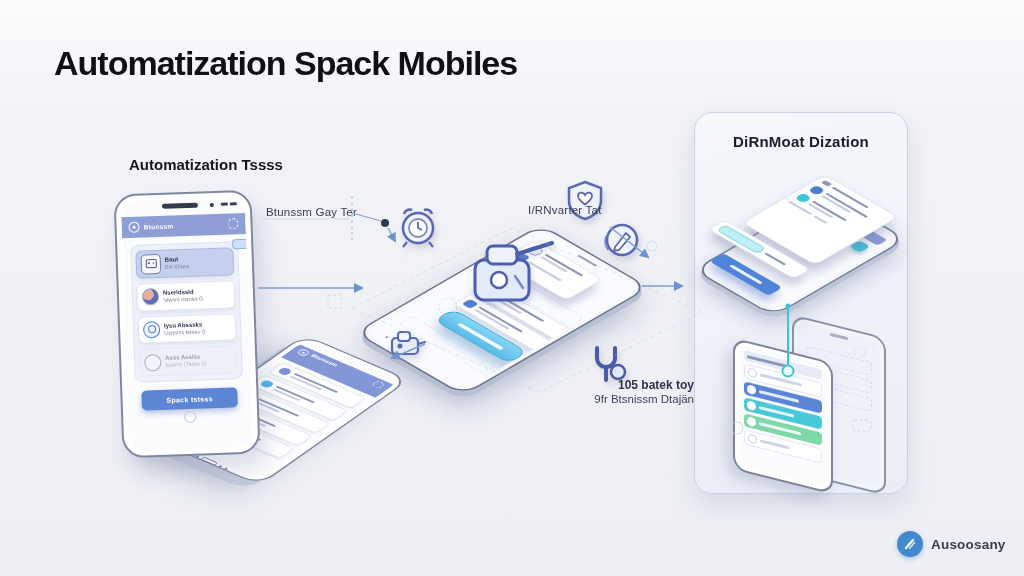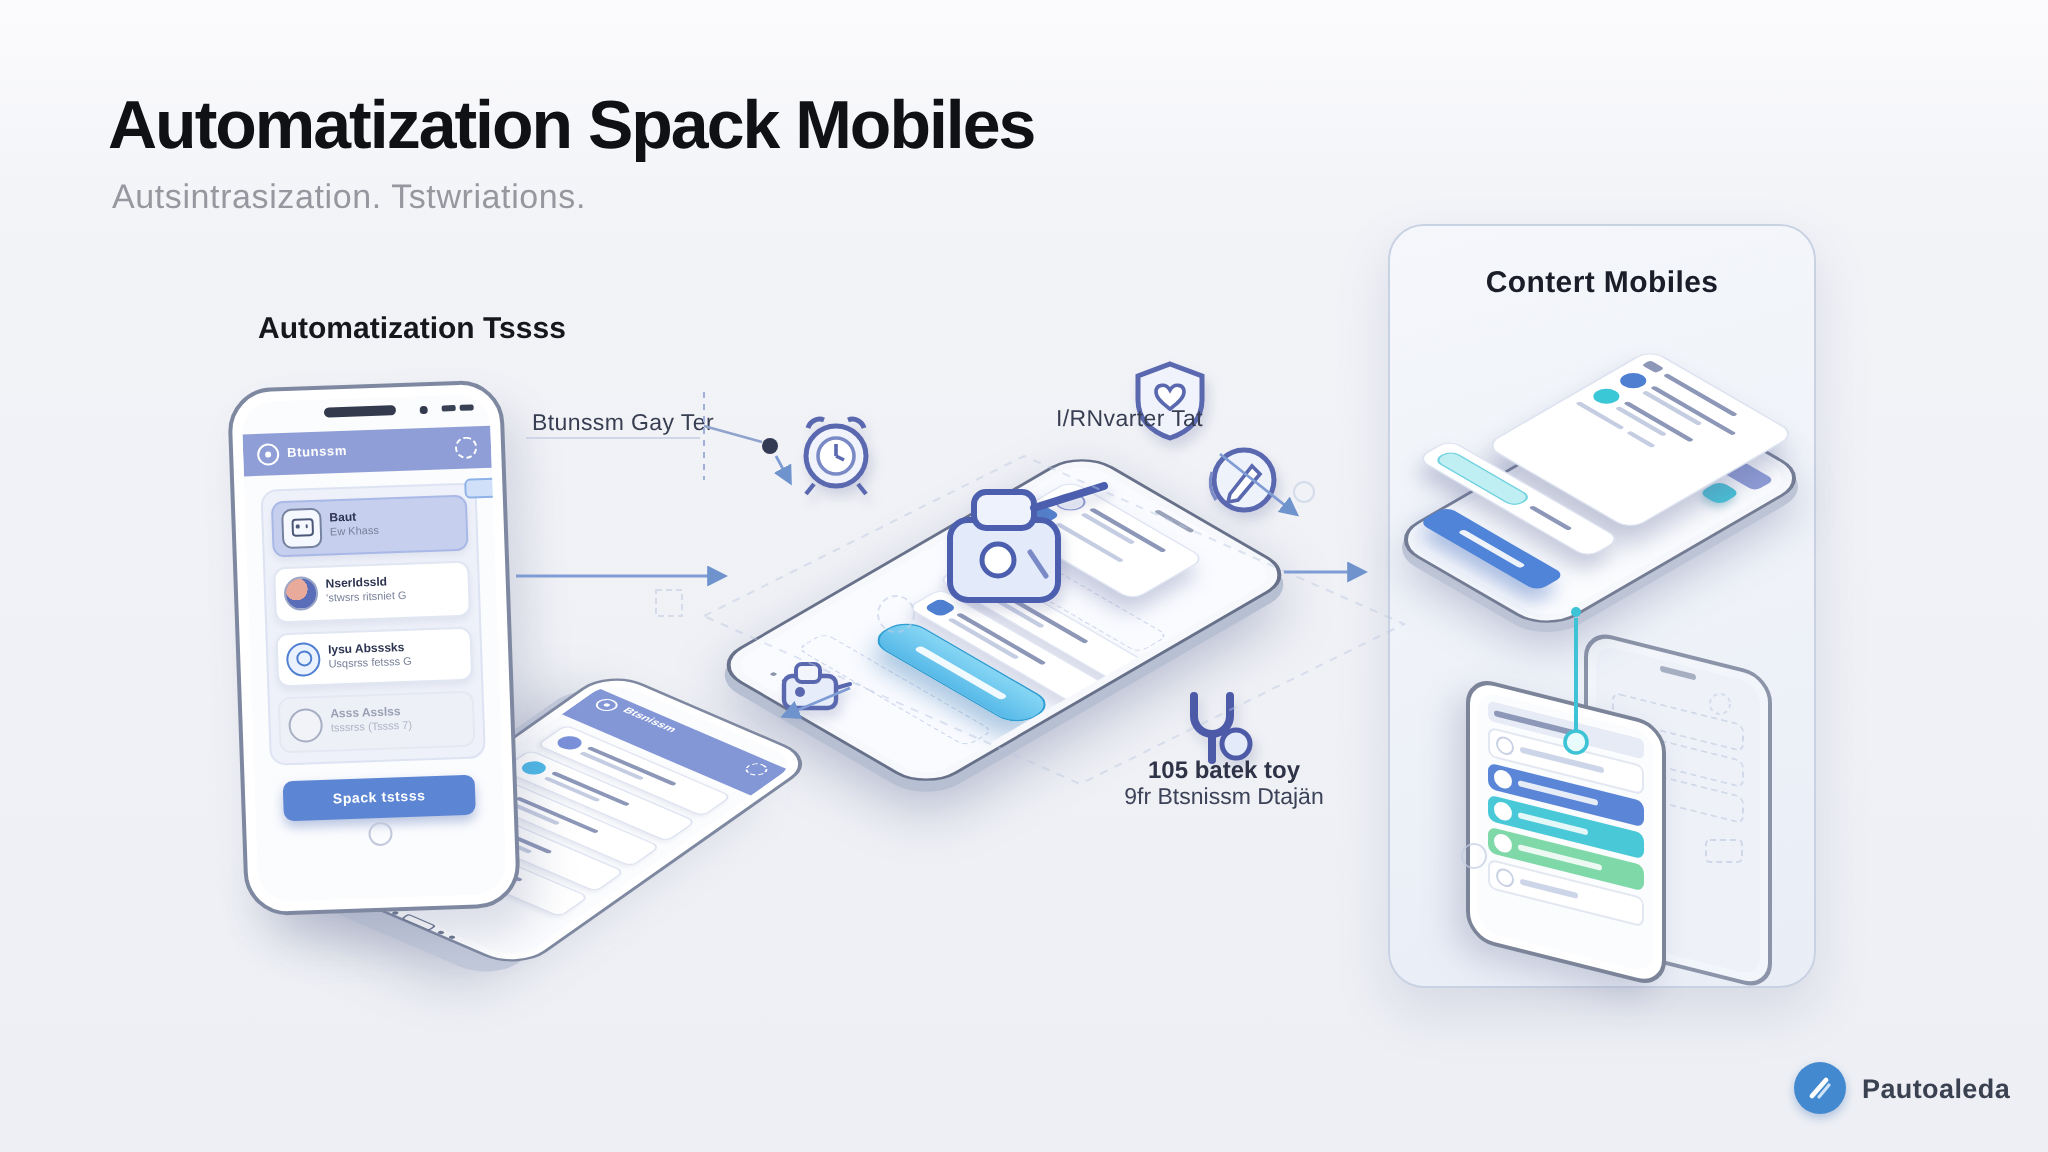--- a/index.html
+++ b/index.html
@@ -111,39 +111,38 @@
   .pf-row.blue{background:#5b86d8;} .pf-row.teal{background:#49c8d8;} .pf-row.green{background:#7fd8a8;}
   .pf-dot{width:7px;height:7px;border-radius:50%;background:#fff;border:1px solid #c9d1e4;flex:0 0 auto;}
   .pf-row.blue .pf-dot,.pf-row.teal .pf-dot,.pf-row.green .pf-dot{border-color:rgba(255,255,255,.7);}
   .pf-row .bar{background:#cdd5e8;} .pf-row.blue .bar,.pf-row.teal .bar,.pf-row.green .bar{background:rgba(255,255,255,.85);}
 
   
   .lab{color:#383e52;font-size:11.5px;letter-spacing:.2px;z-index:5;}
   .lab-bl{left:368px;top:356px;width:132px;text-align:center;z-index:5;}
   .lab-bl .l1{font-size:10px;color:#878da2;}
   .lab-bl .l2{font-size:14.5px;font-weight:bold;color:#23262f;margin-top:1px;}
-  .lab-br{left:530px;top:378px;width:164px;text-align:center;z-index:5;}
+  .lab-br{left:530px;top:378px;width:164px;text-align:right;z-index:5;}
   .lab-br .l1{font-size:12px;font-weight:bold;color:#2e3347;}
   .lab-br .l2{font-size:11.5px;color:#3c4258;margin-top:1px;}
 
   
   .brand{left:897px;top:531px;display:flex;align-items:center;gap:8px;z-index:8;}
   .brand-mark{width:26px;height:26px;border-radius:50%;background:#4389d0;display:flex;align-items:center;justify-content:center;box-shadow:0 2px 5px rgba(60,110,180,.35);}
   .brand-text{font-size:13.5px;font-weight:bold;color:#3a4150;letter-spacing:.2px;}
 
   .overlay{left:0;top:0;z-index:7;pointer-events:none;}
   .icon-float{z-index:4;filter:drop-shadow(2px 4px 3px rgba(110,120,165,.25));}
 </style>
 </head>
 <body>
 
 <div class="canvas">
 
   <div class="abs main-title">Automatization Spack Mobiles</div>
-  <div class="abs main-sub">Autsintrasization. Tstwriations.</div>
   <div class="abs section-label">Automatization Tssss</div>
 
   <svg class="abs overlay" width="1024" height="576">
     <defs>
       <marker id="ah" viewBox="0 0 10 10" refX="8" refY="5" markerWidth="7" markerHeight="7" orient="auto-start-reverse">
         <path d="M0,0 L10,5 L0,10 z" fill="#6f93cc"></path>
       </marker>
     </defs>
 
     <path d="M352,308 L512,228 L702,312 L540,392 Z" fill="none" stroke="#b9c6e0" stroke-width="1" stroke-dasharray="4,4" opacity=".45"></path>
@@ -364,21 +363,21 @@
   </svg>
 
   <div class="abs lab" style="left:266px;top:206px;">Btunssm Gay Ter</div>
   <div class="abs lab" style="left:528px;top:204px;">I/RNvarter Tat</div>
   <div class="abs lab-br">
     <div class="l1">105 batek toy</div>
     <div class="l2">9fr Btsnissm Dtajän</div>
   </div>
 
   <div class="abs panel">
-    <div class="panel-title">Contert Mobiles</div>
+    <div class="panel-title">DiRnMoat Dization</div>
   </div>
 
   <div class="phone phone-iso2">
     <div class="screen" style="overflow:visible;">
       <div class="p2-head">
         <span class="ring" style="width:7px;height:7px;"></span>
         <span class="bar" style="width:40%;background:rgba(255,255,255,.9)"></span>
       </div>
       <div class="p2-sq"></div>
       <div class="p2-card">
@@ -451,16 +450,16 @@
     </div>
   </div>
 
   <div class="abs brand">
     <span class="brand-mark">
       <svg width="14" height="14" viewBox="0 0 14 14">
         <line x1="3" y1="11" x2="10" y2="3" stroke="#fff" stroke-width="2.4" stroke-linecap="round"></line>
         <line x1="6.5" y1="11.5" x2="11.5" y2="5.5" stroke="#cfe4f8" stroke-width="1.6" stroke-linecap="round"></line>
       </svg>
     </span>
-    <span class="brand-text">Pautoaleda</span>
+    <span class="brand-text">Ausoosany</span>
   </div>
 
 </div>
 
 </body></html>

